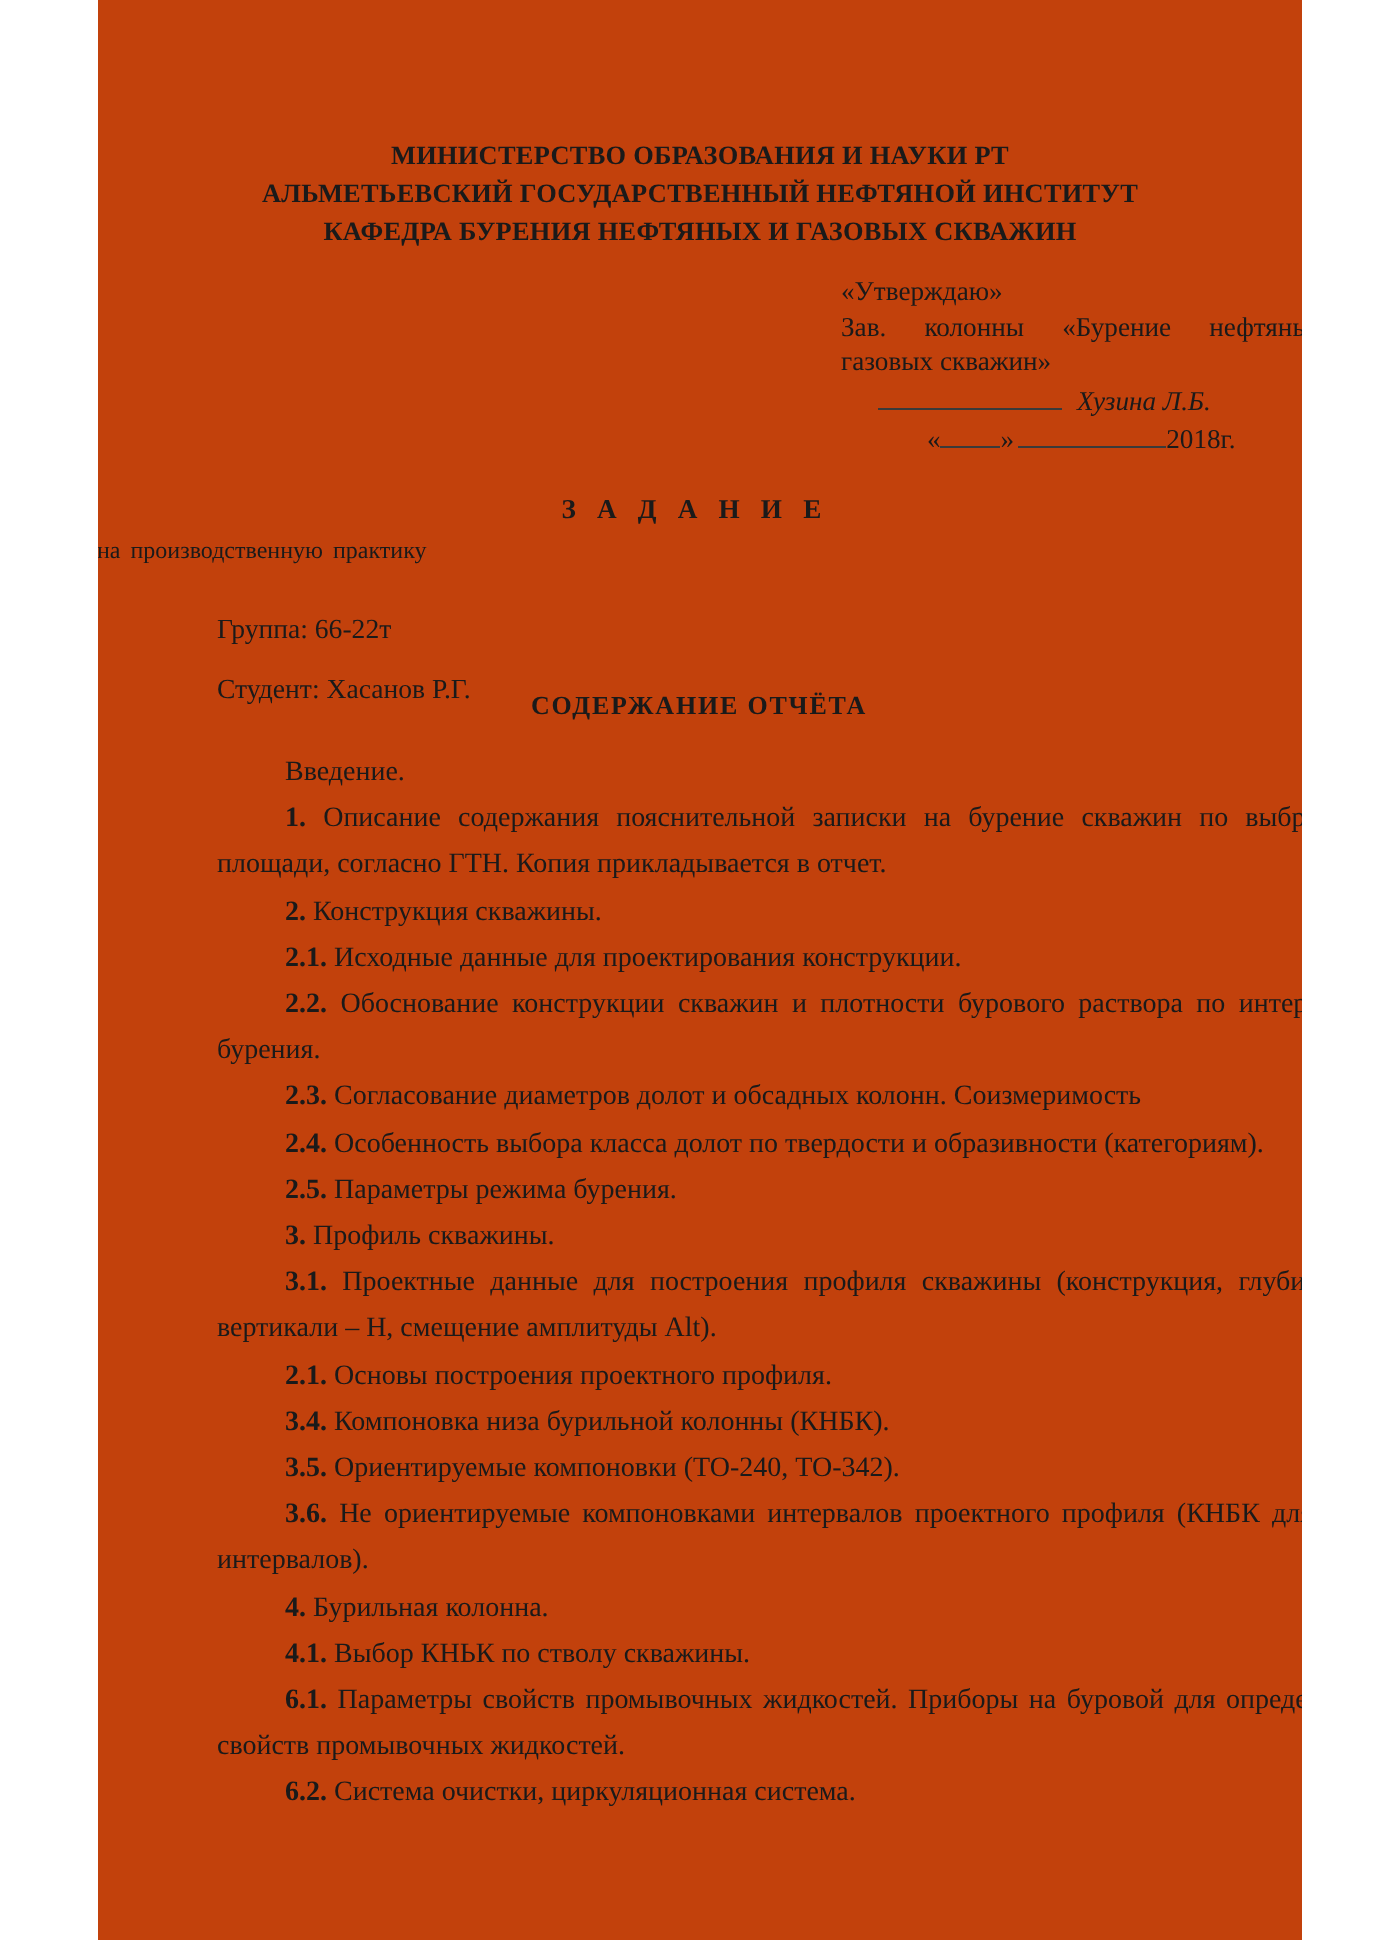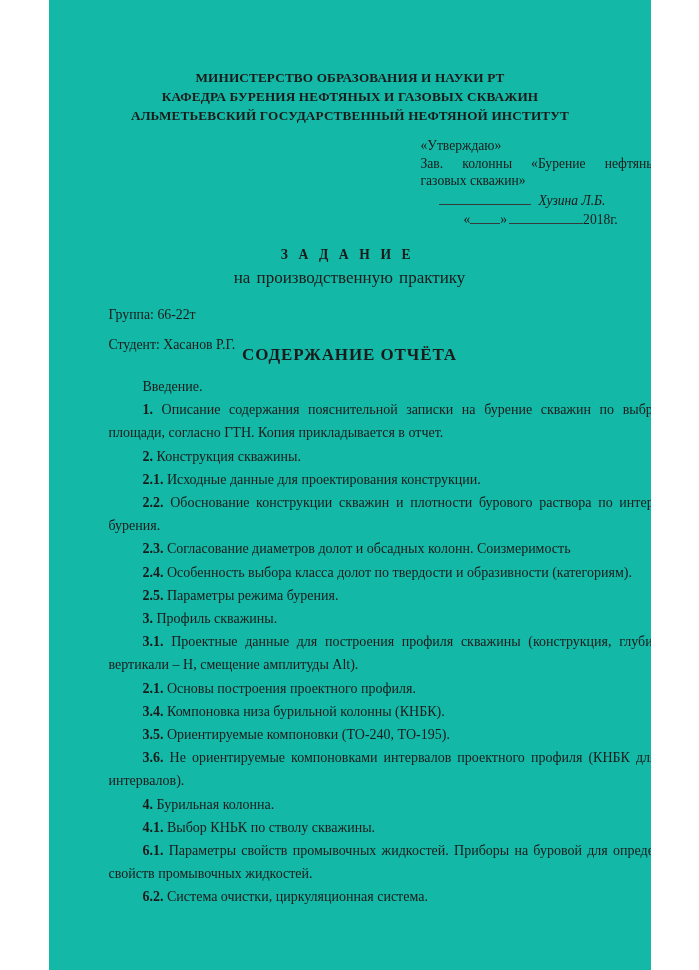--- a/index.html
+++ b/index.html
@@ -10,21 +10,21 @@
   }
   body {
     font-family: "Liberation Serif", "DejaVu Serif", serif;
     color: #1a1a1a;
   }
   .page {
     position: relative;
     width: 602px;
     height: 970px;
     margin: 0 auto;
-    background: #14b8a6;
+    background: #c2410c;
     overflow: hidden;
     box-sizing: border-box;
   }
 
   
   .doc-header {
     position: absolute;
     left: 60px;
     right: 59px;
     top: 68px;
@@ -80,22 +80,22 @@
     text-align: center;
     font-weight: bold;
     font-size: 13.6px;
     letter-spacing: 3.6px;
   }
   .task-subtitle {
     position: absolute;
     left: 0;
     right: 0;
     top: 268px;
-    text-align: center;
-    font-size: 17px;
+    text-align: left;
+    font-size: 12px;
     word-spacing: 2px;
   }
 
   
   .meta {
     position: absolute;
     left: 60px;
     top: 294px;
     font-size: 13.8px;
     line-height: 18px;
@@ -103,21 +103,21 @@
   .meta .meta-row { white-space: nowrap; margin-top: 12px; }
 
   
   .content-heading {
     position: absolute;
     left: 0;
     right: 0;
     top: 345px;
     text-align: center;
     font-weight: bold;
-    font-size: 17px;
+    font-size: 13px;
     letter-spacing: 0.9px;
   }
 
   
   .body-list {
     position: absolute;
     left: 60px;
     top: 375px;
     width: 580px;
     font-size: 14px;
@@ -137,22 +137,22 @@
     font-weight: bold;
   }
 </style>
 </head>
 <body>
 
 <div class="page">
 
   <div class="doc-header">
     <div class="hline">МИНИСТЕРСТВО ОБРАЗОВАНИЯ И НАУКИ РТ</div>
+    <div class="hline">АЛЬМЕТЬЕВСКИЙ ГОСУДАРСТВЕННЫЙ НЕФТЯНОЙ ИНСТИТУТ</div>
     <div class="hline">КАФЕДРА БУРЕНИЯ НЕФТЯНЫХ И ГАЗОВЫХ СКВАЖИН</div>
-    <div class="hline">АЛЬМЕТЬЕВСКИЙ ГОСУДАРСТВЕННЫЙ НЕФТЯНОЙ ИНСТИТУТ</div>
   </div>
 
   <div class="approval">
     <div class="appr-line">«Утверждаю»</div>
     <div class="appr-justify">Зав. колонны «Бурение нефтяных и</div>
     <div class="appr-line">газовых скважин»</div>
     <div class="sig-row">
       <span class="rule rule-sig"></span><span class="sig-name">Хузина Л.Б.</span>
     </div>
     <div class="sig-row date-row">
@@ -182,21 +182,21 @@
       <p class="short"><b>2.</b> <span>Конструкция скважины.</span></p>
       <p class="short"><b>2.1.</b> <span>Исходные данные для проектирования конструкции.</span></p>
       <p class="short"><b>2.2.</b> <span>Обоснование конструкции скважин и плотности бурового раствора по интервалам бурения.</span></p>
       <p class="short"><b>2.3.</b> <span>Согласование диаметров долот и обсадных колонн. Соизмеримость</span></p>
       <p class="short"><b>2.4.</b> <span>Особенность выбора класса долот по твердости и образивности (категориям).</span></p>
       <p class="short"><b>2.5.</b> <span>Параметры режима бурения.</span></p>
       <p class="short"><b>3.</b> <span>Профиль скважины.</span></p>
       <p class="short"><b>3.1.</b> <span>Проектные данные для построения профиля скважины (конструкция, глубина по вертикали – Н, смещение амплитуды Alt).</span></p>
       <p class="short"><b>2.1.</b> <span>Основы построения проектного профиля.</span></p>
       <p class="short"><b>3.4.</b> <span>Компоновка низа бурильной колонны (КНБК).</span></p>
-      <p class="short"><b>3.5.</b> <span>Ориентируемые компоновки (ТО-240, ТО-195).</span></p>
+      <p class="short"><b>3.5.</b> <span>Ориентируемые компоновки (ТО-240, ТО-342).</span></p>
       <p class="short"><b>3.6.</b> <span>Не ориентируемые компоновками интервалов проектного профиля (КНБК для всех интервалов).</span></p>
       <p class="short"><b>4.</b> <span>Бурильная колонна.</span></p>
       <p class="short"><b>4.1.</b> <span>Выбор КНЬК по стволу скважины.</span></p>
       <p class="short"><b>6.1.</b> <span>Параметры свойств промывочных жидкостей. Приборы на буровой для определения свойств промывочных жидкостей.</span></p>
       <p class="short"><b>6.2.</b> <span>Система очистки, циркуляционная система.</span></p>
     </div>
 
 </div>
 
 </body></html>

